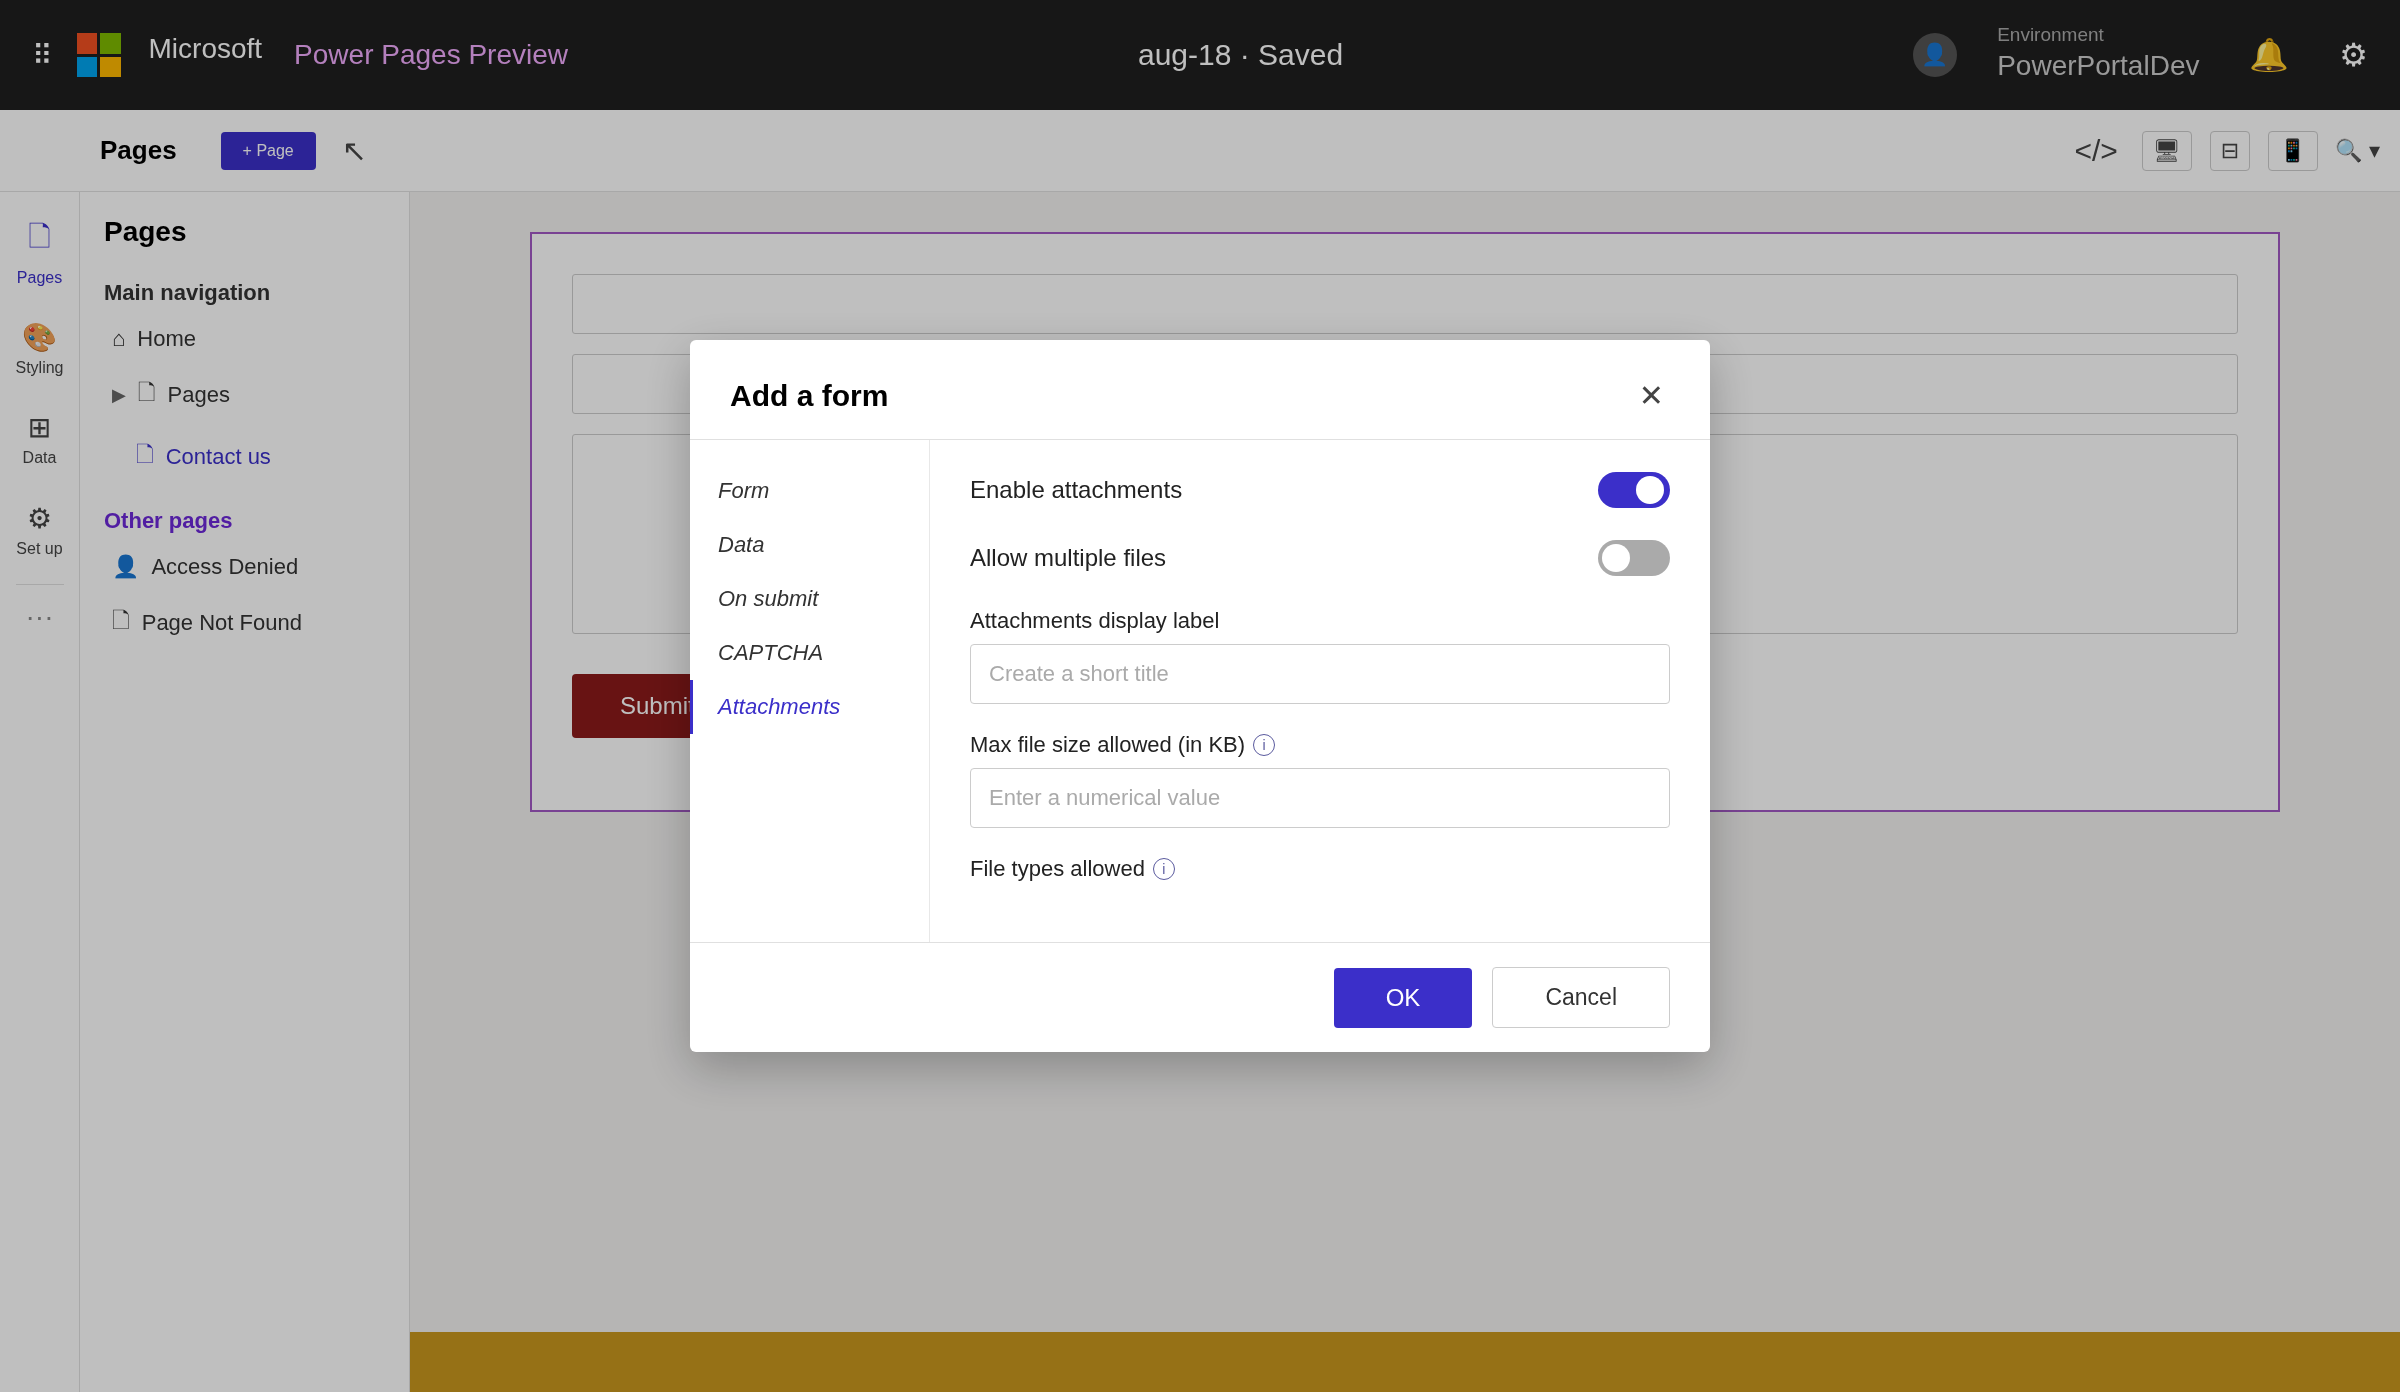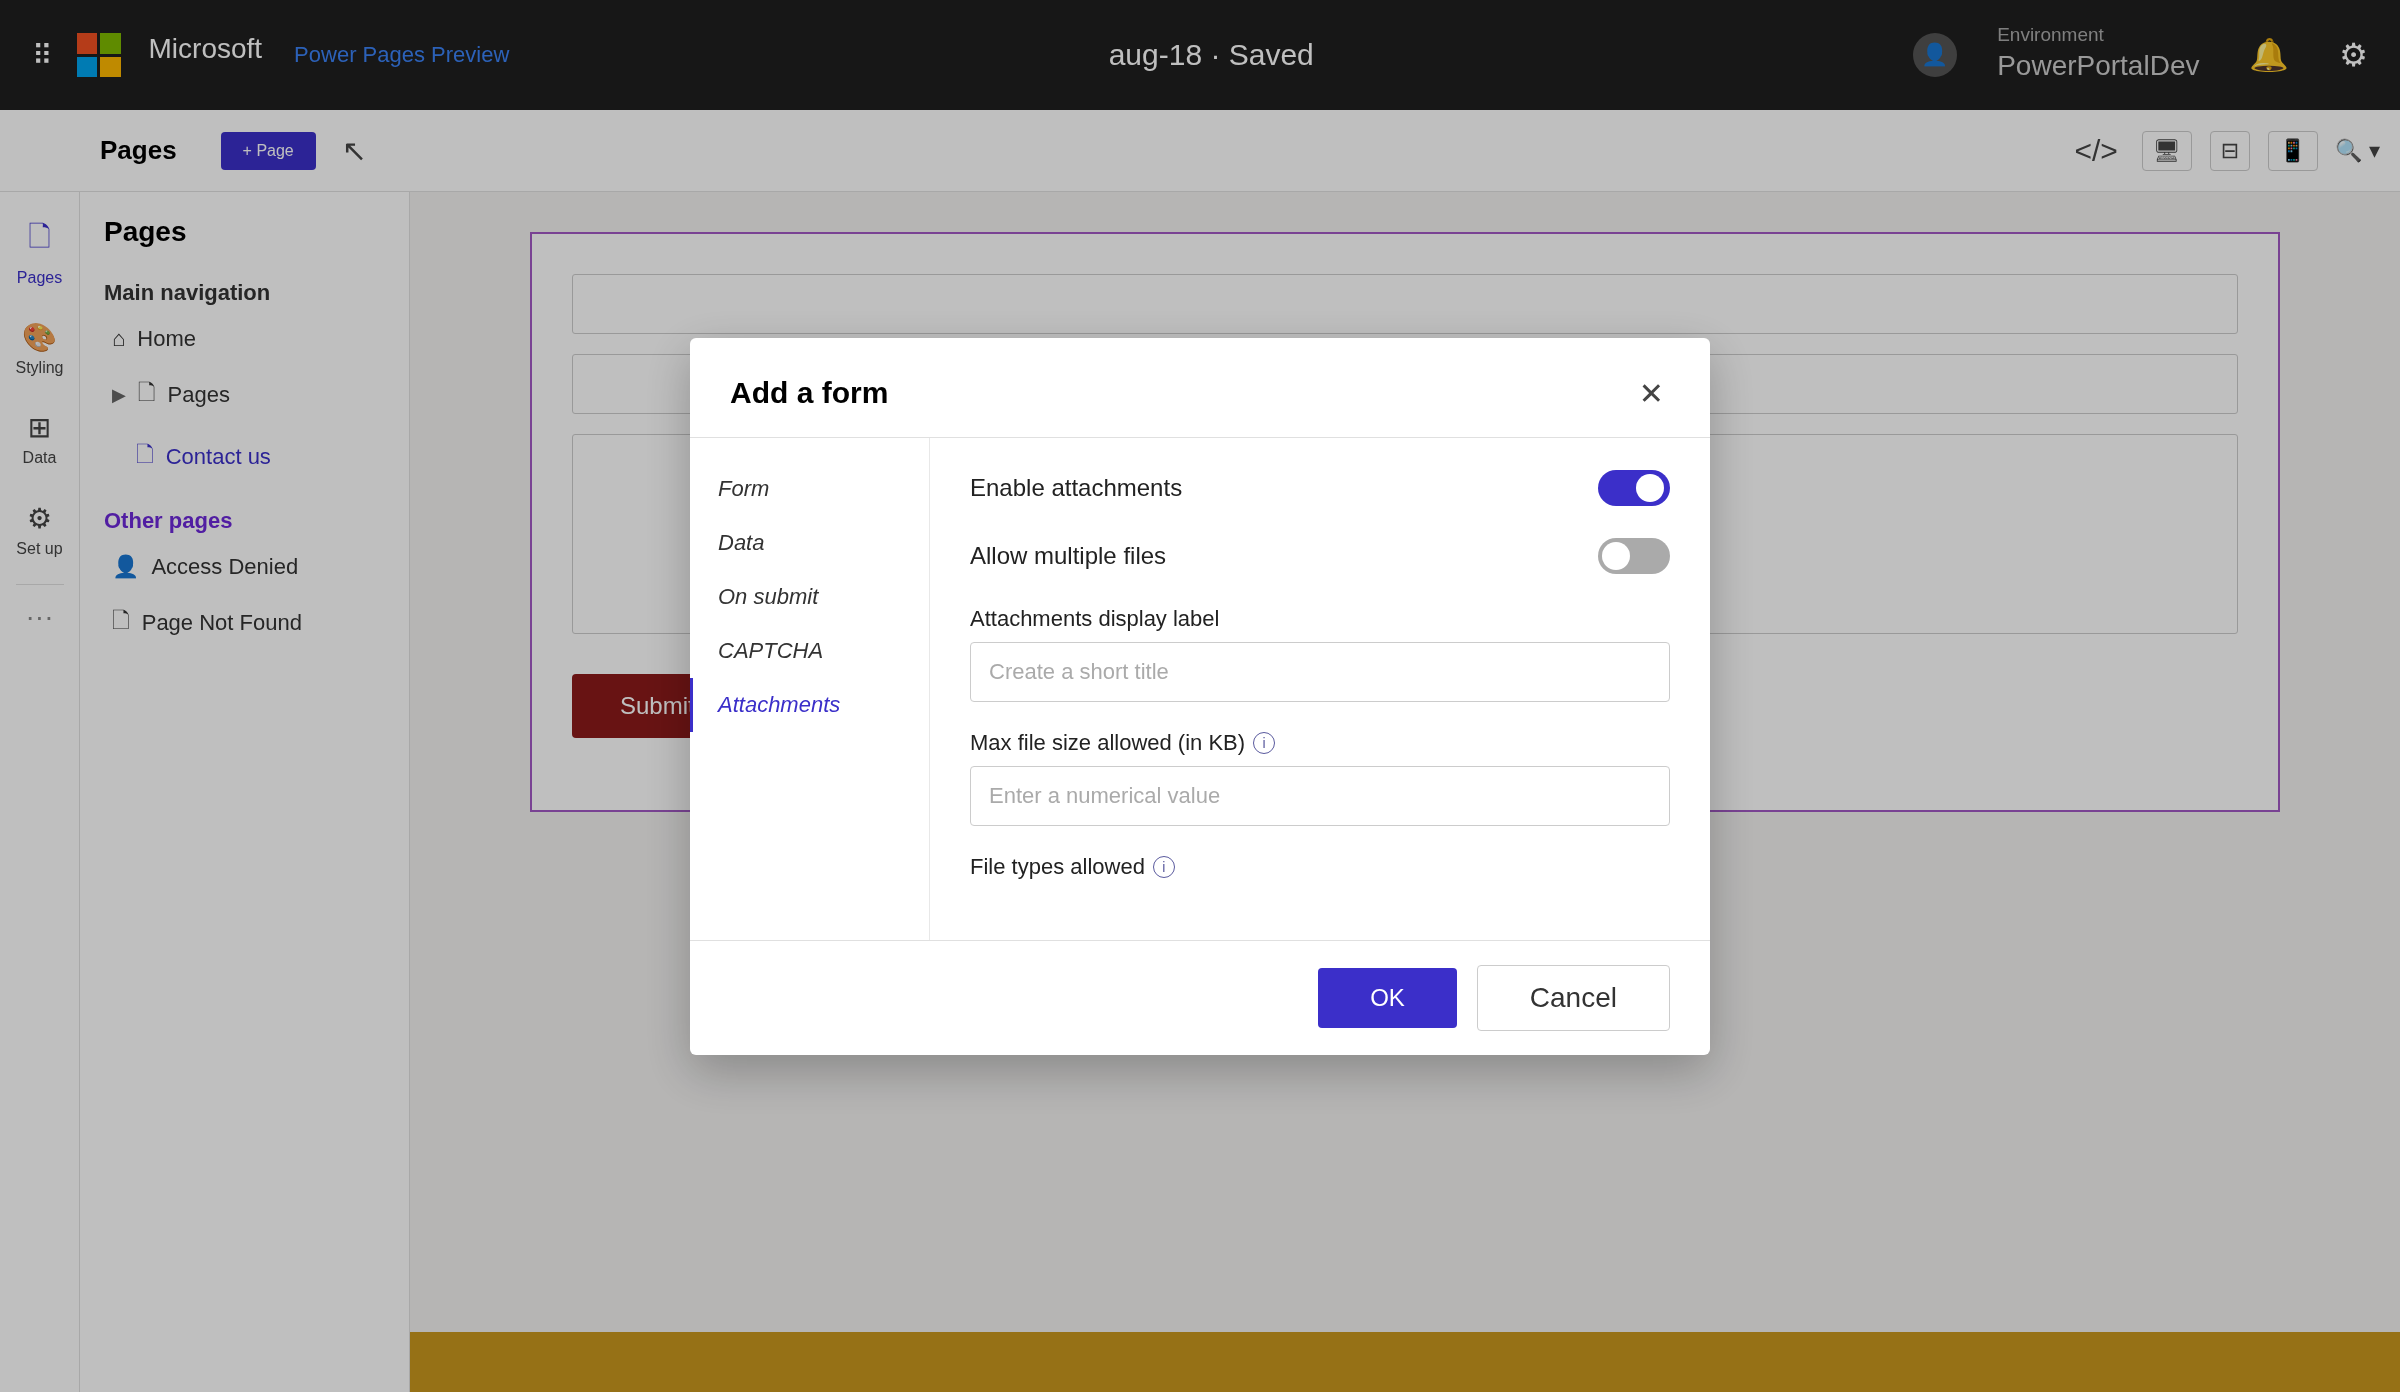--- a/index.html
+++ b/index.html
@@ -21,21 +21,21 @@
       display: flex; align-items: flex-start; gap: 28px; margin-right: 32px;
     }
     .ms-logo {
       width: 44px; height: 44px;
       display: grid; grid-template-columns: 1fr 1fr; grid-template-rows: 1fr 1fr; gap: 3px;
     }
     .ms-logo-r { background: #f25022; }
     .ms-logo-g { background: #7fba00; }
     .ms-logo-b { background: #00a4ef; }
     .ms-logo-y { background: #ffb900; }
-    .topbar-appname { color: #3b82f6; font-size: 22px; font-weight: 300; }
+    .topbar-appname { color: #f0abfc; font-size: 28px; font-weight: 300; }
     .topbar-title { color: #fff; font-size: 30px; font-weight: 400; flex: 1; text-align: center; }
     .topbar-actions { display: flex; align-items: center; gap: 40px; }
     .topbar-env { color: #ccc; font-size: 28px; text-align: right; line-height: 1.4; }
     .topbar-env-label { font-size: 19px; color: #aaa; }
     .topbar-bell, .topbar-gear {
       color: #fff; font-size: 32px; cursor: pointer; margin-left: 10px;
     }
     .topbar-user-icon {
       width: 44px; height: 44px; border-radius: 50%; background: #555; display: flex; align-items: center; justify-content: center; color: #fff; font-size: 22px;
     }
@@ -237,21 +237,21 @@
     .modal-footer {
       padding: 24px 40px; border-top: 1px solid #e0e0e0;
       display: flex; align-items: center; justify-content: flex-end; gap: 20px;
     }
     .btn-ok {
       background: #3b2fc9; color: #fff; border: none; padding: 16px 52px;
       font-size: 24px; border-radius: 4px; cursor: pointer; font-weight: 500;
     }
     .btn-cancel {
       background: #fff; color: #333; border: 1.5px solid #ccc; padding: 16px 52px;
-      font-size: 28px; border-radius: 4px; cursor: pointer;
+      font-size: 23px; border-radius: 4px; cursor: pointer;
     }
   </style>
 </head>
 <body>
 
 <div class="topbar">
   <span class="topbar-dots">⠿</span>
   <div class="topbar-logo">
     <div class="ms-logo">
       <div class="ms-logo-r"></div>

